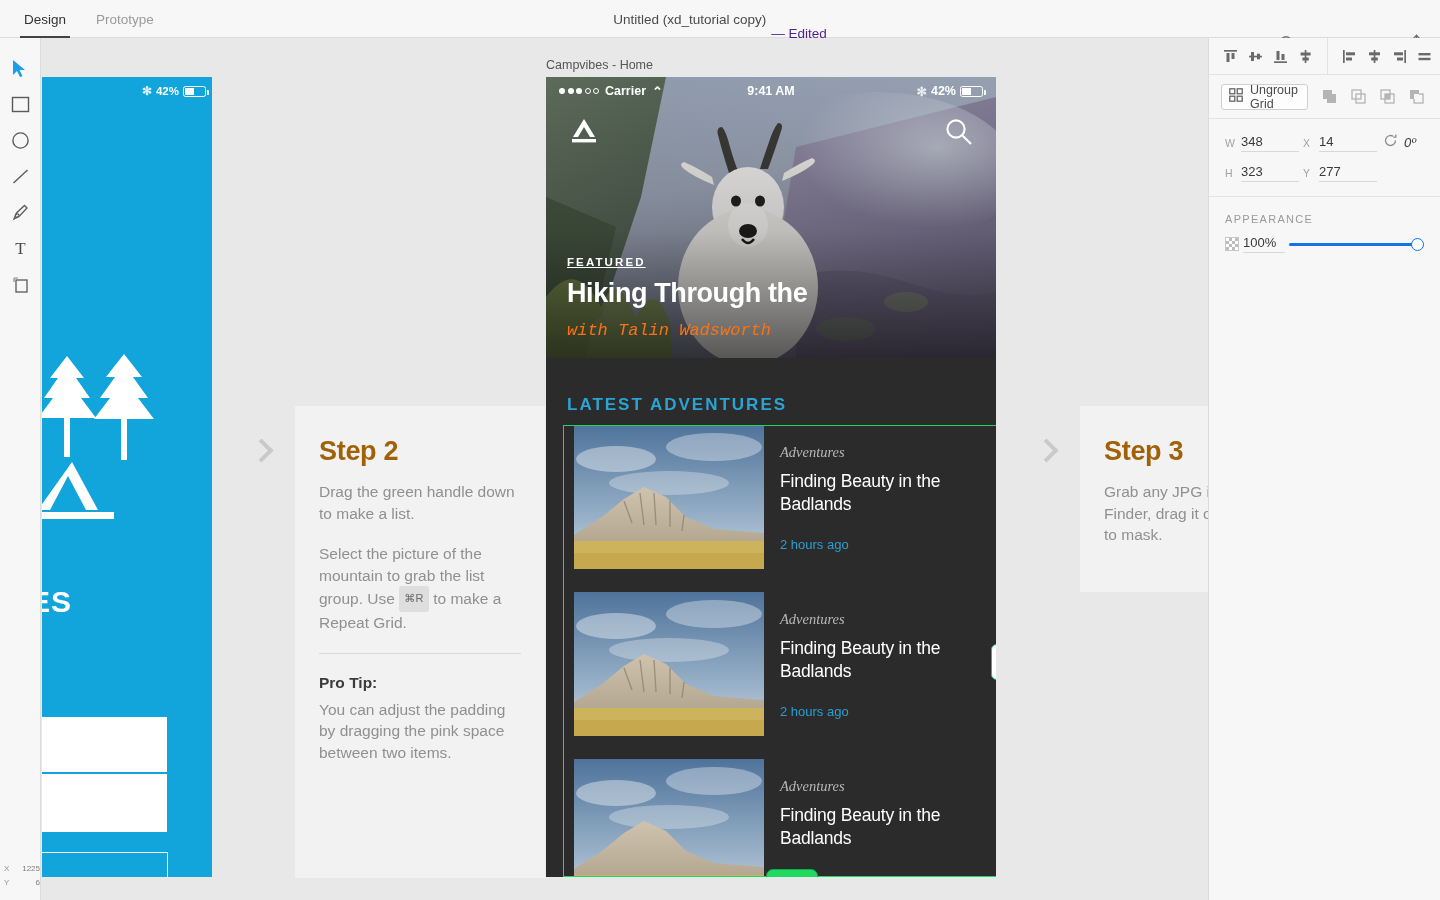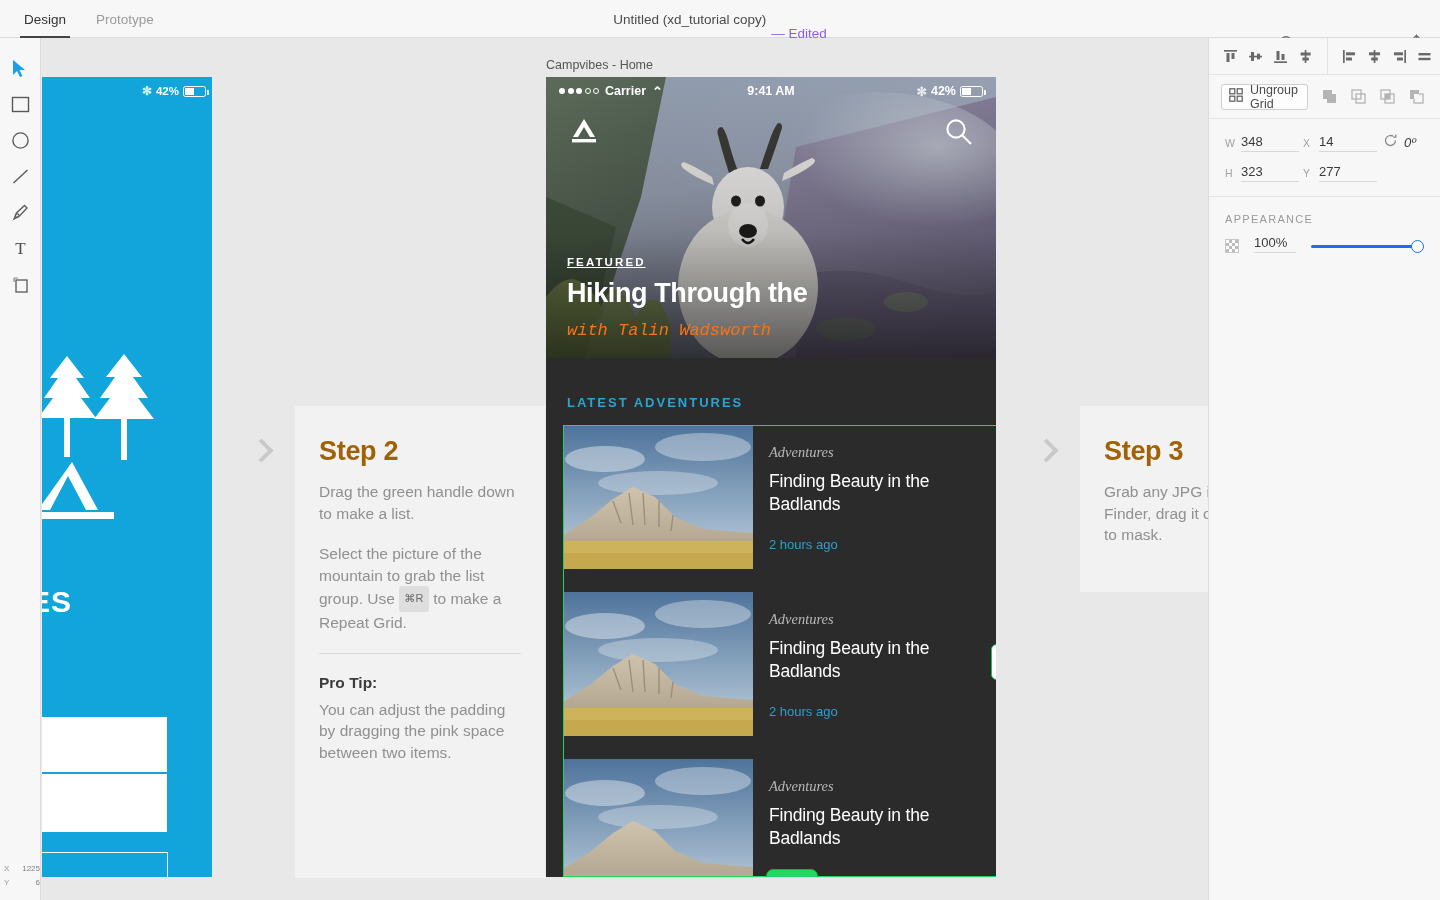--- a/index.html
+++ b/index.html
@@ -22,21 +22,21 @@
     font-size: 13.5px; color: #9a9a9a; padding: 0 4px 9px 4px; margin-right: 22px;
     cursor: pointer; border-bottom: 2px solid transparent; line-height: 1; margin-top: 16px;
   }
   .tab.active { color: #333; border-bottom-color: #444; font-weight: 400; }
 
   .doc-title {
     position: absolute; left: 0; right: 0; top: 0; height: 38px;
     display: flex; align-items: center; justify-content: center;
     font-size: 13.5px; color: #4a4a4a; pointer-events: none;
   }
-  .doc-title .edited { color: #8b5cf6; margin-left: 5px; margin-top: 29px; }
+  .doc-title .edited { color: #4c1d95; margin-left: 5px; margin-top: 29px; }
 
   .topright {
     position: absolute; right: 14px; top: 0; height: 56px;
     display: flex; align-items: flex-end; gap: 13px;
   }
   .zoomwrap { display: flex; align-items: center; gap: 6px; }
   .zoomval {
     font-size: 13px; color: #4a4a4a; border-bottom: 1px solid #d6d6d6;
     padding-bottom: 1px; min-width: 44px; text-align: center;
   }
@@ -156,25 +156,25 @@
   .featured {
     font-size: 11.5px; font-weight: bold; color: #fff; letter-spacing: 2.1px; margin-bottom: 9px; text-decoration: underline;
   }
   .hero-h1 {
     font-size: 27px; font-weight: bold; color: #fff; line-height: 33px;
     letter-spacing: -0.4px; margin-bottom: 11px;
   }
   .hero-author { font-family: Liberation Mono, monospace; font-style: italic; font-size: 17px; color: #f97316; }
 
   .latest {
-    position: absolute; left: 21px; top: 318px; font-size: 13px; font-weight: bold;
+    position: absolute; left: 21px; top: 318px; font-size: 17px; font-weight: bold;
     color: #2aa3d5; letter-spacing: 2px;
   }
   .list-area { position: absolute; left: 0; top: 348px; width: 450px; }
-  .list-item { position: relative; width: 434px; height: 167px; margin-left: 17px; padding-left: 11px; }
+  .list-item { position: relative; width: 434px; height: 167px; margin-left: 28px; padding-left: 11px; }
   .li-img { position: absolute; left: 0; top: 0; width: 190px; height: 144px; overflow: hidden; }
   .li-txt { position: absolute; left: 206px; top: 0; width: 220px; height: 144px; }
   .li-cat {
     font-family: "Liberation Serif", serif; font-style: italic; font-size: 14.5px;
     color: #b8b8b8; margin-top: 19px;
   }
   .li-title {
     font-size: 17.5px; color: #fff; line-height: 22.5px; margin-top: 9px; letter-spacing: -0.2px;
   }
   .li-time { font-size: 13px; color: #2a9fd0; position: absolute; bottom: 17px; left: 0; }
@@ -225,21 +225,21 @@
   .field .lbl { font-size: 10.5px; color: #a2a2a2; text-transform: uppercase; width: 9px; }
   .field .val {
     font-size: 13px; color: #3a3a3a; border-bottom: 1px solid #d8d8d8;
     flex: 1; padding-bottom: 2px; cursor: text;
   }
   .rot-field { display: flex; align-items: center; gap: 6px; }
 
   .sec-hdr {
     font-size: 11px; color: #9a9a9a; letter-spacing: 1.3px; padding: 16px 16px 10px 16px;
   }
-  .opacity-row { display: flex; align-items: flex-end; padding: 0 16px 16px 16px; gap: 15px; }
+  .opacity-row { display: flex; align-items: center; padding: 0 16px 16px 16px; gap: 4px; }
   .checker {
     width: 14px; height: 14px; border: 1px solid #c8c8c8;
     background-image: linear-gradient(45deg,#bbb 25%,transparent 25%,transparent 75%,#bbb 75%),
                       linear-gradient(45deg,#bbb 25%,transparent 25%,transparent 75%,#bbb 75%);
     background-size: 6px 6px; background-position: 0 0, 3px 3px; background-color: #fff;
   }
   .opval { font-size: 13px; color: #3a3a3a; border-bottom: 1px solid #d8d8d8; width: 42px; padding-bottom: 2px; }
   .slider { flex: 1; height: 14px; position: relative; display: flex; align-items: center; }
   .slider .track { width: 100%; height: 3px; background: #1473e6; border-radius: 2px; }
   .slider .knob {

